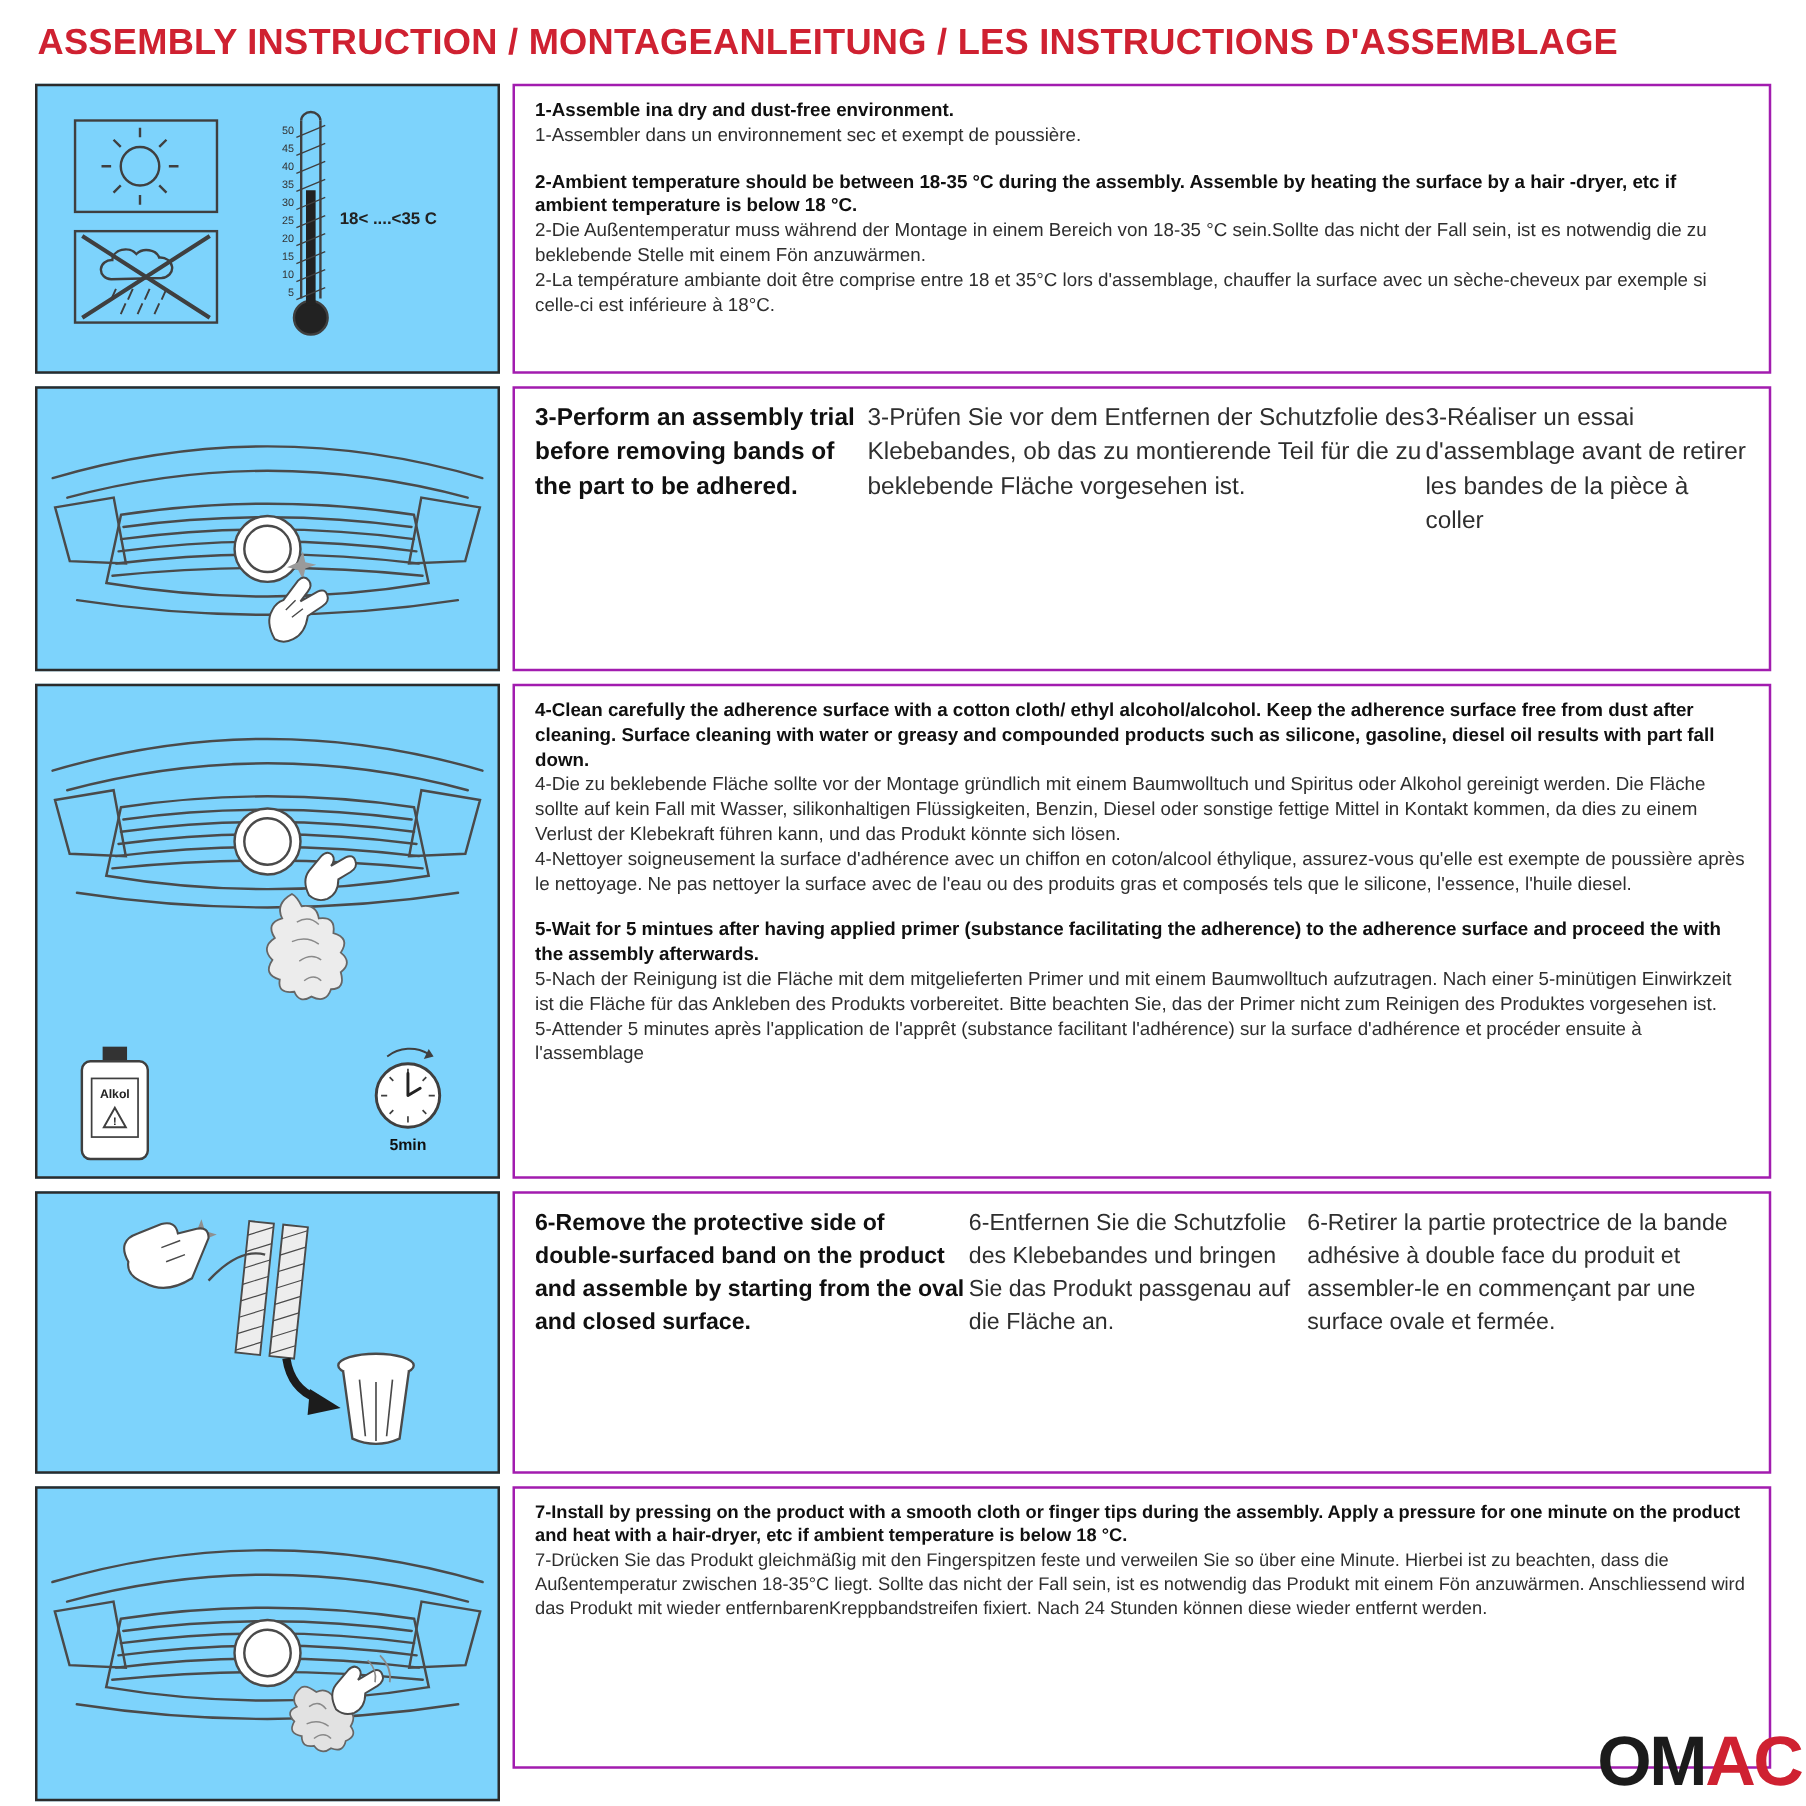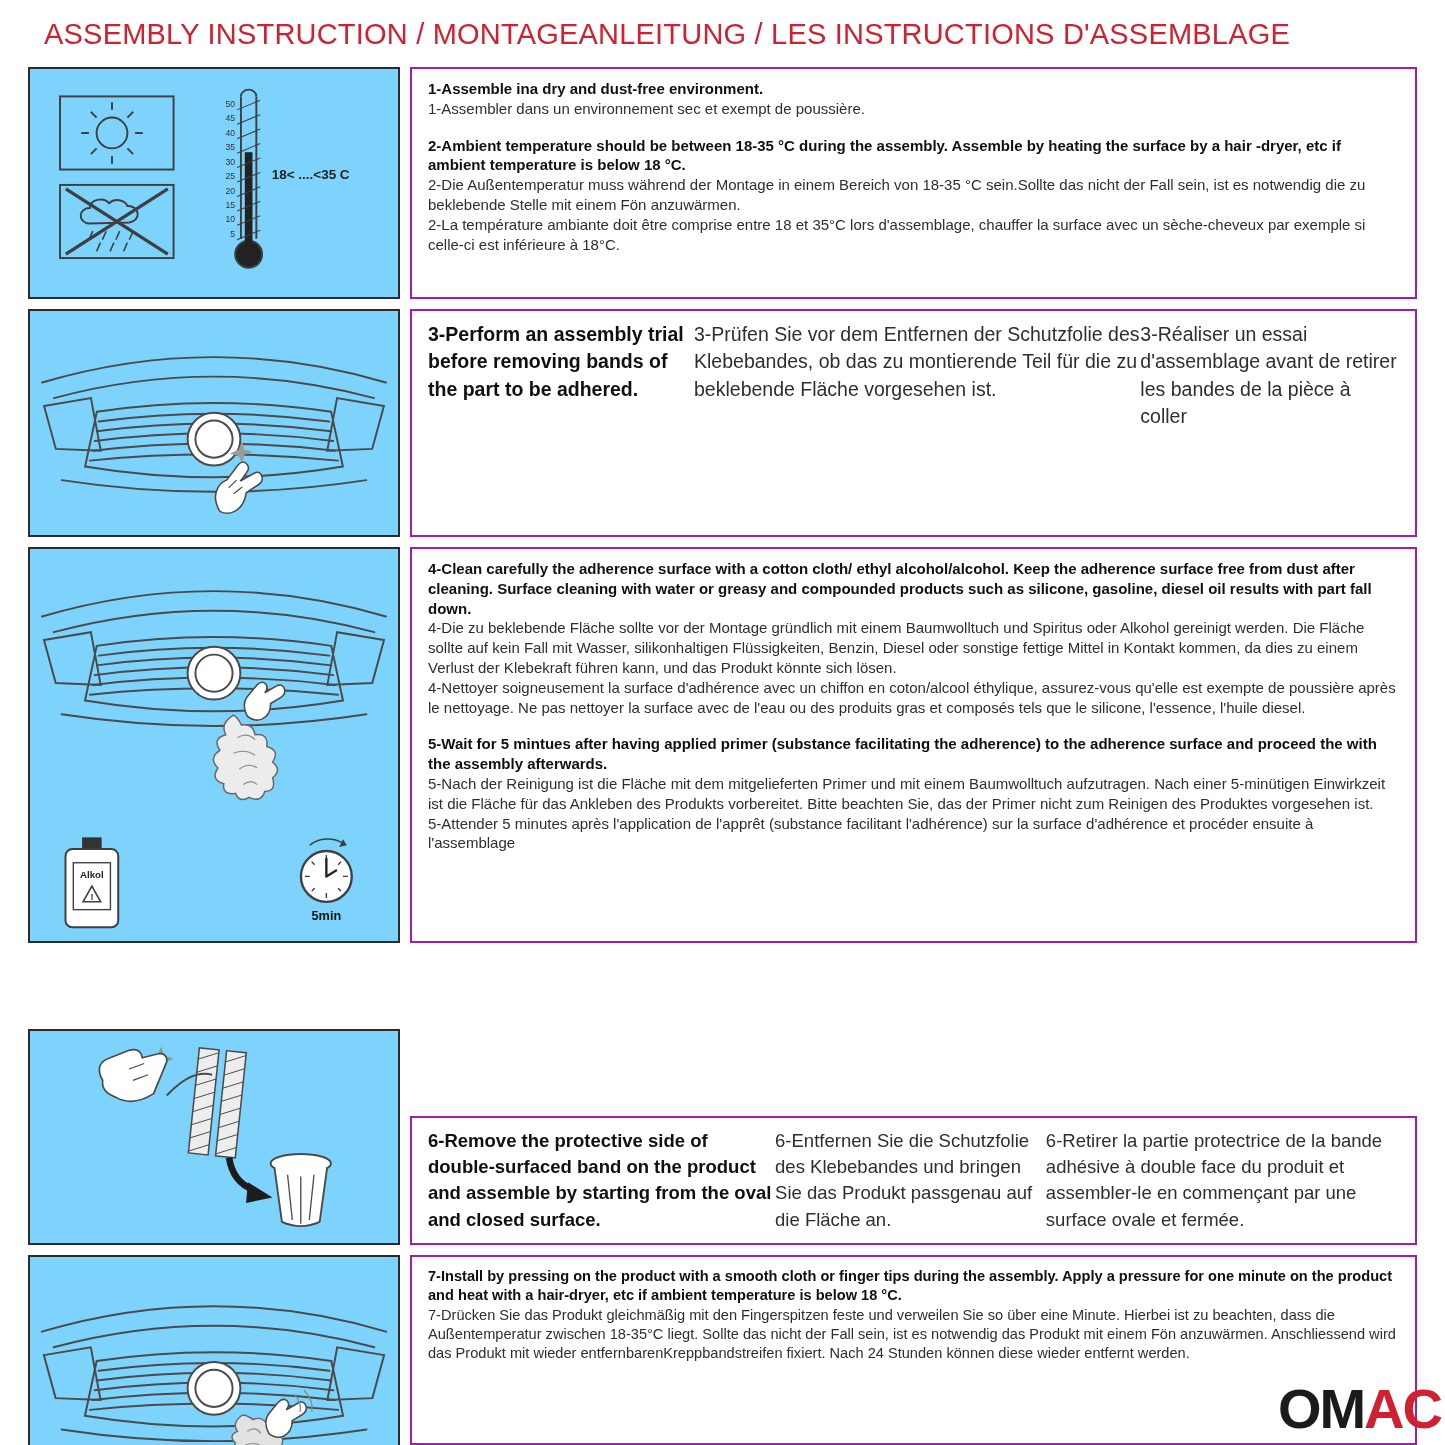--- a/index.html
+++ b/index.html
@@ -1,34 +1,34 @@
 <!DOCTYPE html>
 <html><head>
 <meta charset="utf-8">
 <style>
   html,body{margin:0;padding:0;background:#fff;}
   body{width:1445px;height:1445px;position:relative;font-family:"Liberation Sans",sans-serif;color:#2e2e2e;overflow:hidden;}
   .page{padding:10px 28px;box-sizing:border-box;}
-  .title{color:#cf2131;font-size:29px;font-weight:400;letter-spacing:.2px;margin:8px 16px 16px;}
+  .title{color:#cf2131;font-size:29px;font-weight:700;letter-spacing:.2px;margin:8px 2px 16px;}
   .row{display:flex;gap:10px;margin-bottom:10px;align-items:stretch;}
   .illu-box{flex:0 0 372px;width:372px;border:2px solid #2b2b2b;box-sizing:border-box;display:flex;align-items:center;justify-content:center;padding:6px;background:#7dd3fc;}
   .text-box{flex:1;border:2px solid #a21caf;box-sizing:border-box;padding:10px 16px;background:#fff;}
   .center{display:flex;flex-direction:row;justify-content:center;}
   p{margin:0;line-height:1.32;}
   .b{font-weight:700;color:#101010;}
   .gap{height:17px;}
   .s1{font-size:15px;}
   .s2{font-size:19.5px;line-height:1.4;}
   .s2 p{line-height:1.4;}
   .s3{font-size:15px;}
   .s4{font-size:18.5px;}
   .s4 p{line-height:1.42;}
   .s5{font-size:14.6px;}
-  .r1{height:232px;} .r2{height:228px;} .r3{height:396px;} .r4{height:292px;align-items:flex-end;}
-  .r5 .illu-box{height:252px;} .r5 .text-box{height:190px;}
+  .r1{height:232px;} .r2{height:228px;} .r3{height:396px;} .r4{height:226px;}
+  .r5 .illu-box{height:252px;} .r5 .text-box{height:226px;}
   .logo{position:absolute;right:4px;bottom:8px;font-weight:900;font-size:56px;letter-spacing:-2px;line-height:1;font-family:"Liberation Sans",sans-serif;}
   .logo .l-black{color:#1b1b1b;} .logo .l-red{color:#cf2131;}
   svg text{font-family:"Liberation Sans",sans-serif;}
   .hidden-defs{position:absolute;width:0;height:0;overflow:hidden;}
 </style>
 </head>
 <body>
 
 <svg class="hidden-defs" aria-hidden="true">
   <symbol id="car-sketch" viewBox="0 0 360 210">

